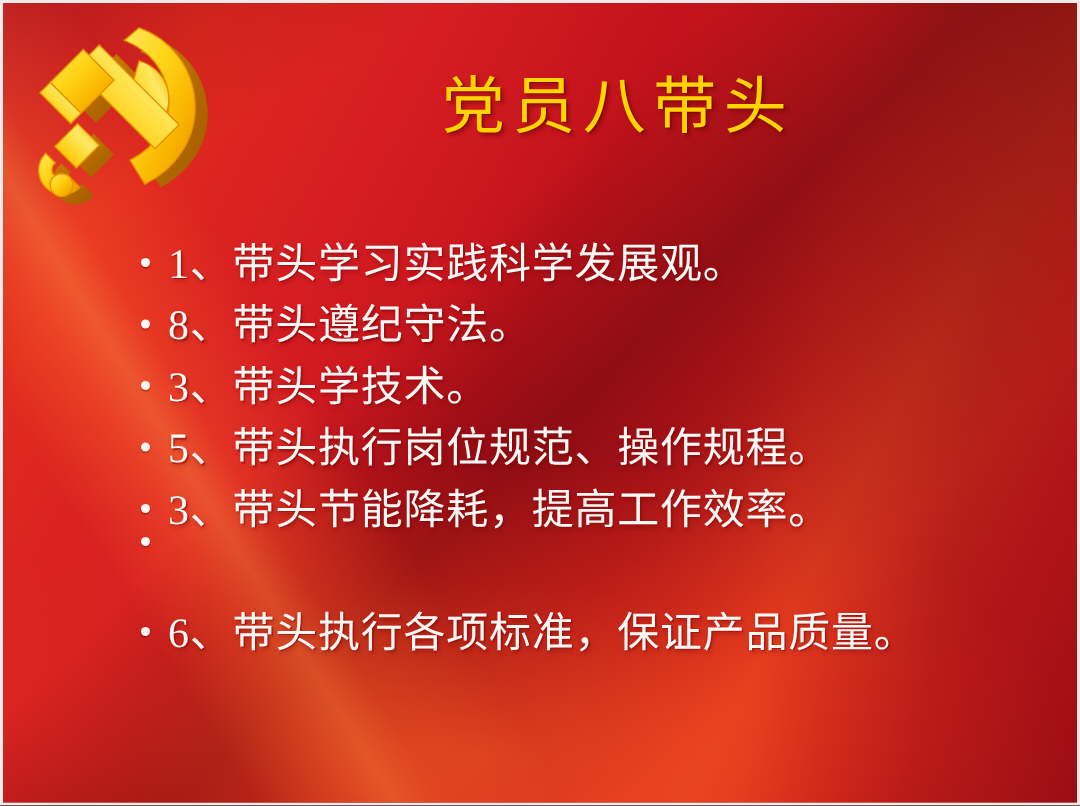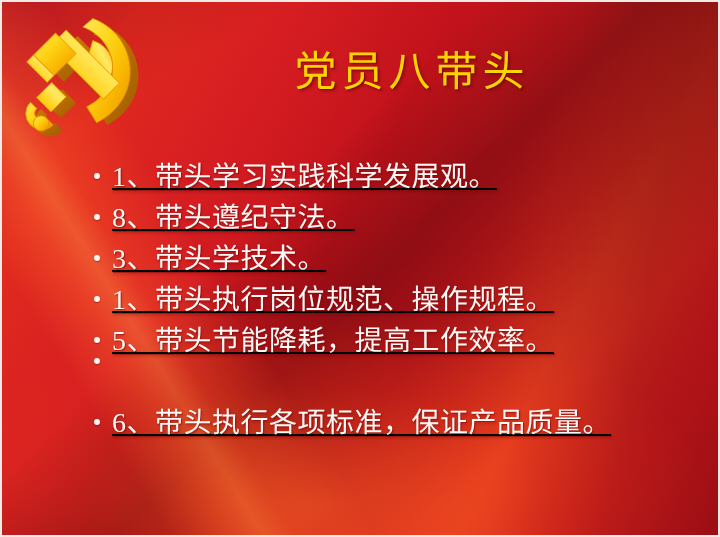--- a/index.html
+++ b/index.html
@@ -116,21 +116,20 @@
        2px 2px 3px rgba(90,0,0,0.45);
     white-space: nowrap;
   }
 
   
   #bullets {
     position: absolute;
     left: 92px;
     top: 158px;
     right: 14px;
-    text-decoration: underline;
   }
   .bullet-row {
     display: flex;
     align-items: baseline;
     height: 41px;
   }
   .bullet-dot {
     flex: 0 0 auto;
     width: 6px;
     height: 6px;
@@ -239,26 +238,26 @@
       <span class="bullet-text">8、带头遵纪守法。</span>
     </div>
 
     <div class="bullet-row">
       <span class="bullet-dot"></span>
       <span class="bullet-text">3、带头学技术。</span>
     </div>
 
     <div class="bullet-row">
       <span class="bullet-dot"></span>
-      <span class="bullet-text">1、带头执行岗位规范、操作规程。</span>
-    </div>
-
-    <div class="bullet-row">
-      <span class="bullet-dot"></span>
-      <span class="bullet-text">5、带头节能降耗，提高工作效率。</span>
+      <span class="bullet-text">5、带头执行岗位规范、操作规程。</span>
+    </div>
+
+    <div class="bullet-row">
+      <span class="bullet-dot"></span>
+      <span class="bullet-text">3、带头节能降耗，提高工作效率。</span>
     </div>
 
     <div class="bullet-row">
       <span class="bullet-dot"></span>
     </div>
 
     <div class="bullet-row">
       <span class="bullet-dot"></span>
       <span class="bullet-text">6、带头执行各项标准，保证产品质量。</span>
     </div>

